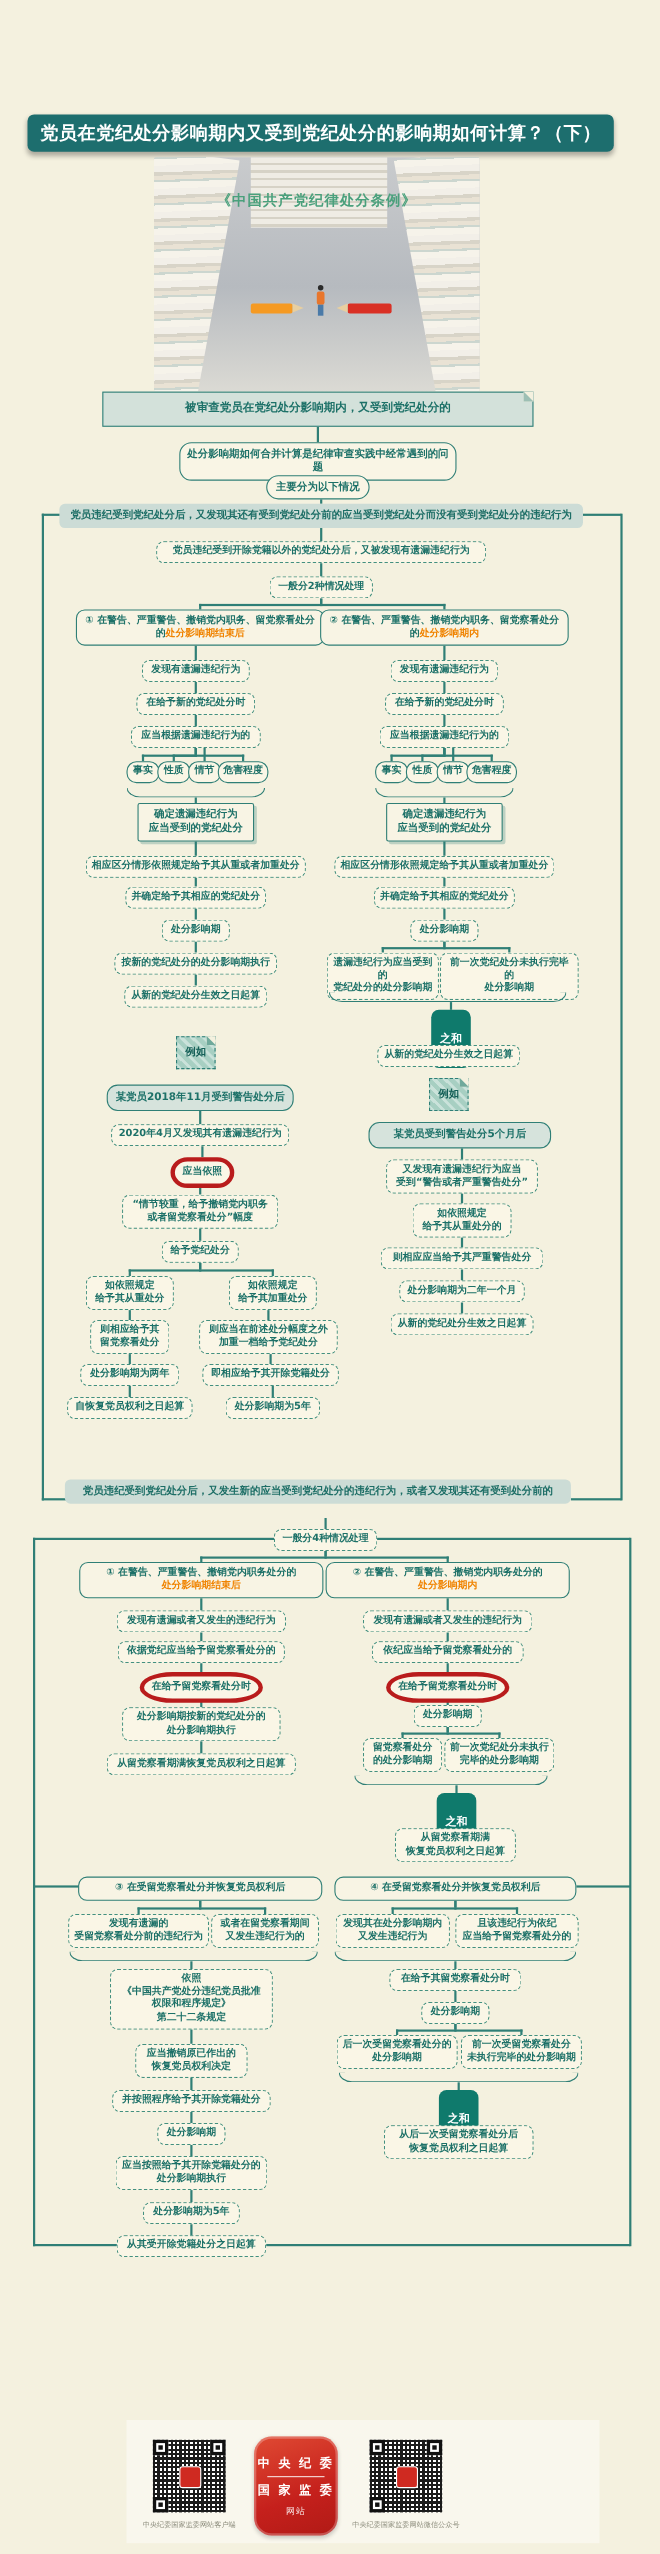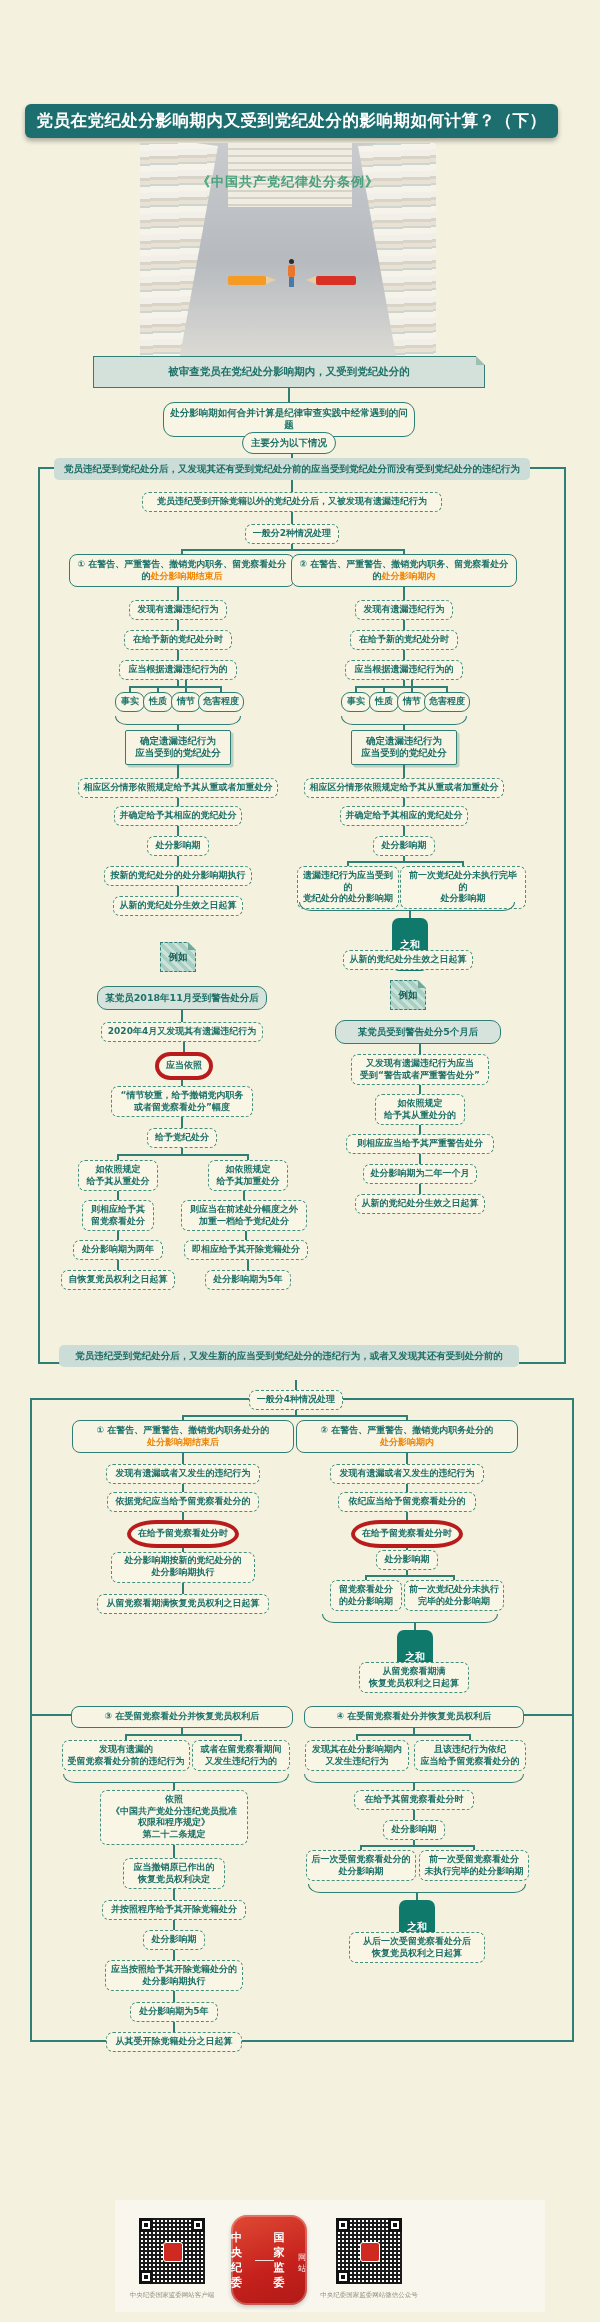--- a/index.html
+++ b/index.html
@@ -76,21 +76,21 @@
   .qr .eye{position:absolute;width:14px;height:14px;background:#ffffff;border:3px solid #111;box-sizing:border-box;}
   .qr .eye::after{content:"";position:absolute;left:2px;top:2px;width:4px;height:4px;background:#111;}
   .qr .eye.tl{left:0;top:0;} .qr .eye.tr{right:0;top:0;} .qr .eye.bl{left:0;bottom:0;}
   .qr .logo{position:absolute;left:24px;top:24px;width:18px;height:18px;background:#cf2a21;border-radius:3px;border:1px solid #fff;}
   #qrL{left:139px;top:2218px;} #qrR{left:336px;top:2218px;}
   .qr-caption{position:absolute;width:120px;text-align:center;font-size:6.5px;color:#8d8d7d;top:2291px;}
   #capL{left:112px;} #capR{left:309px;font-family:Liberation Serif, serif;}
   .badge{position:absolute;left:231px;top:2215px;width:76px;height:90px;border-radius:16px;
     background:linear-gradient(160deg,#e04a33 0%,#c5201c 60%,#b01a16 100%);
     box-shadow:inset 0 0 0 2px rgba(255,255,255,.25), 0 2px 4px rgba(0,0,0,.2);
-    display:flex;flex-direction:row;align-items:center;justify-content:center;color:#fff;}
+    display:flex;flex-direction:column;align-items:center;justify-content:center;color:#fff;}
   .badge .l1,.badge .l2{font-size:11px;font-weight:bold;letter-spacing:2px;}
   .badge .sep{width:52px;height:1px;background:rgba(255,255,255,.85);margin:4px 0;}
   .badge .l3{font-size:8px;margin-top:6px;letter-spacing:1px;color:rgba(255,255,255,.9);}
 </style>
 </head>
 <body>
 
 <div id="canvas">
 
   <div class="titlebar">党员在党纪处分影响期内又受到党纪处分的影响期如何计算？（下）</div>
@@ -334,21 +334,21 @@
       </div>
       <div class="node t-dash" style="left: 106px; top: 1464px; width: 154px;">
         <div><span>发现有遗漏或者又发生的违纪行为</span></div>
       </div>
       <div class="node t-dash" style="left: 107px; top: 1492px; width: 152px;">
         <div><span>依据党纪应当给予留党察看处分的</span></div>
       </div>
       <div class="node t-curved" style="left: 127px; top: 1520px; width: 112px;">
         <div><span>在给予留党察看处分时</span></div>
       </div>
-      <div class="node t-dash" style="left: 111px; top: 1552px; width: 144px; font-family: Liberation Mono, monospace;">
+      <div class="node t-dash" style="left: 111px; top: 1552px; width: 144px;">
         <div><span>处分影响期按新的党纪处分的</span></div>
         <div><span>处分影响期执行</span></div>
       </div>
       <div class="node t-dash" style="left: 97px; top: 1594px; width: 172px;">
         <div><span>从留党察看期满恢复党员权利之日起算</span></div>
       </div>
       <div class="node t-dash" style="left: 330px; top: 1464px; width: 154px;">
         <div><span>发现有遗漏或者又发生的违纪行为</span></div>
       </div>
       <div class="node t-dash" style="left: 338px; top: 1492px; width: 138px;">

